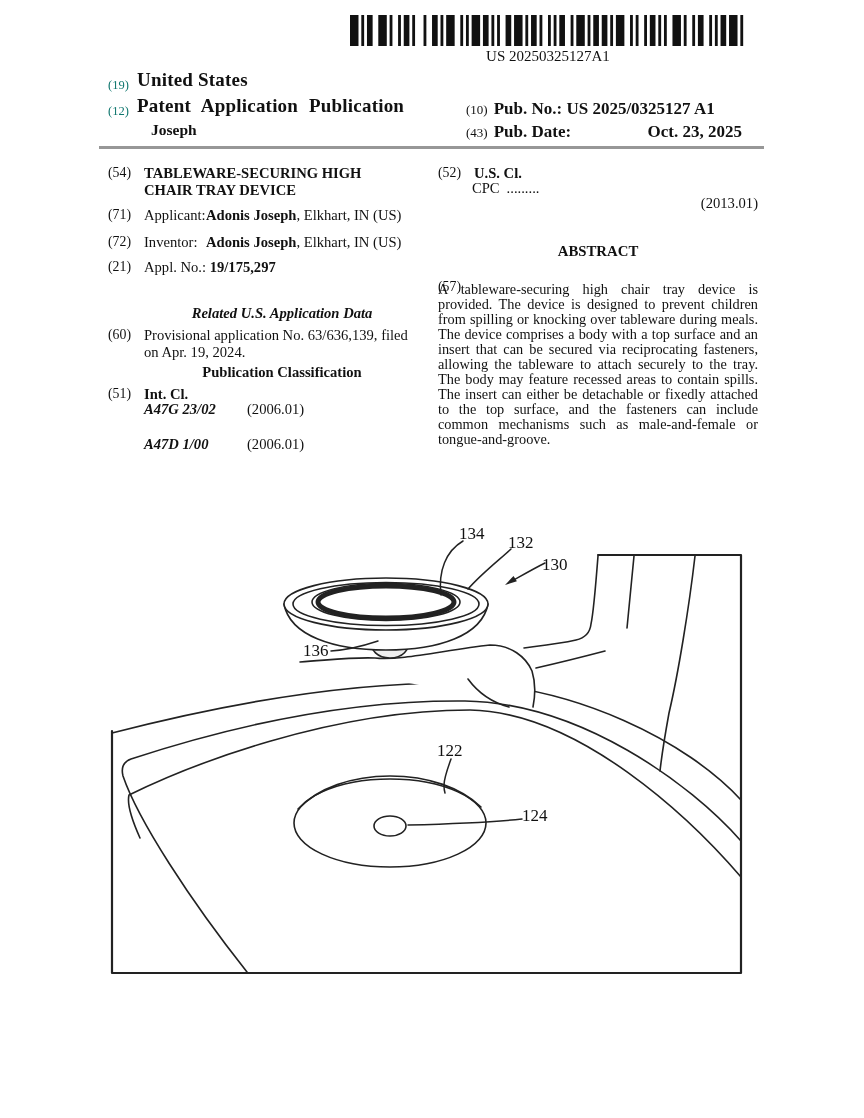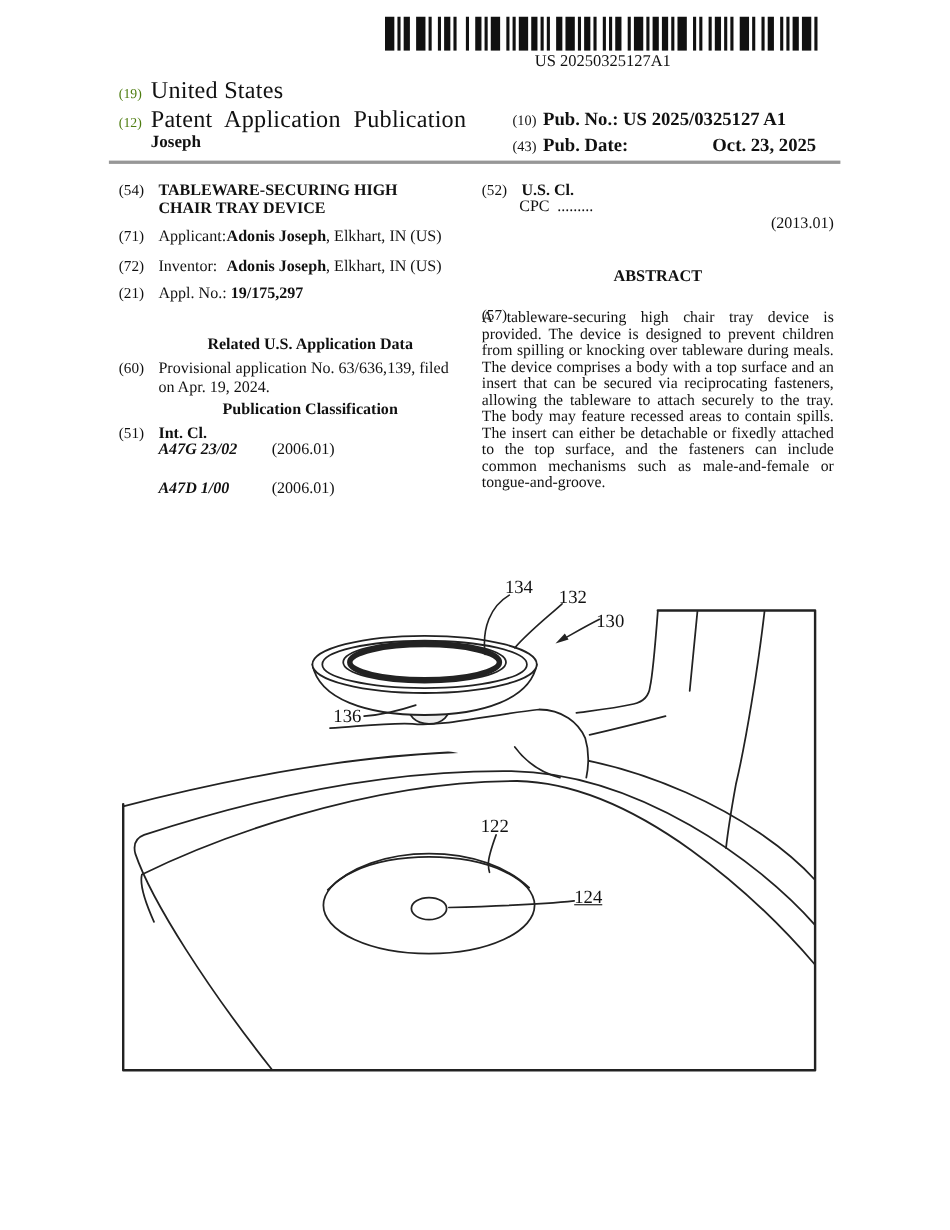--- a/index.html
+++ b/index.html
@@ -2,25 +2,25 @@
 <html><head>
 <meta charset="utf-8">
 <style>
   html,body{margin:0;padding:0;background:#ffffff;}
   .page{
     position:relative;width:864px;height:1118px;background:#ffffff;
     font-family:"Liberation Serif", serif;color:#111;overflow:hidden;
   }
   .abs{position:absolute;}
   
-  .inid{font-size:12.5px;color:#4d7c0f;}
-  .h-big{font-size:22px;font-weight:normal;letter-spacing:.2px;}
+  .inid{font-size:12.5px;color:#0f766e;}
+  .h-big{font-size:19px;font-weight:bold;letter-spacing:.2px;}
   .h-pub{font-size:17px;font-weight:bold;}
   .h-inid{font-size:13px;font-weight:normal;margin-right:6px;}
-  .surname{font-size:15.5px;font-weight:bold;}
+  .surname{font-size:15.5px;font-weight:bold;margin-left:14px;}
   .rule{position:absolute;left:99px;top:146px;width:665px;height:3px;background:#979797;}
   
   .row{position:absolute;display:flex;font-size:14.6px;line-height:1.14;}
   .code{flex:none;width:36px;font-size:13.8px;}
   .b{font-weight:bold;}
   .bi{font-weight:bold;font-style:italic;}
   .lbl{display:inline-block;width:62px;}
   .center-head{font-weight:bold;text-align:center;}
   .cls{display:inline-block;width:103px;}
   .abstract{
@@ -121,21 +121,21 @@
     <span class="code">(72)</span>
     <span><span class="lbl">Inventor:</span><span class="b">Adonis Joseph</span><span>, Elkhart, IN (US)</span></span>
   </div>
 
   <div class="row" style="left:108px;top:259px;width:312px;">
     <span class="code">(21)</span>
     <span><span>Appl. No.:</span>&nbsp;<span class="b">19/175,297</span></span>
   </div>
 
 
-  <div class="row center-head" style="left:144px;top:305px;width:276px;display:block;">Related U.S. Application Data</div>
+  <div class="row center-head" style="left:144px;top:305px;width:276px;display:block;font-style:italic;">Related U.S. Application Data</div>
 
   <div class="row" style="left:108px;top:327px;width:312px;">
     <span class="code">(60)</span>
     <span style="width:278px;">Provisional application No. 63/636,139, filed on Apr. 19, 2024.</span>
   </div>
 
   <div class="row center-head" style="left:144px;top:364px;width:276px;display:block;">Publication Classification</div>
 
   <div class="row" style="left:108px;top:386px;width:312px;">
     <span class="code">(51)</span>
@@ -203,15 +203,15 @@
       <path stroke-width="1.5" d="M 451,759 C 447,770 444,779 444,785 C 444,788 444,790 445,793"></path>
       <path stroke-width="1.5" d="M 522,819 C 494,822 446,824 408,825"></path>
     </g>
   </svg>
 
   <span class="fig-label" style="left:459px;top:524px;">134</span>
   <span class="fig-label" style="left:508px;top:533px;">132</span>
   <span class="fig-label" style="left:542px;top:555px;">130</span>
   <span class="fig-label" style="left:303px;top:641px;">136</span>
   <span class="fig-label" style="left:437px;top:741px;">122</span>
-  <span class="fig-label" style="left:522px;top:806px;text-decoration:underline;">124</span>
+  <span class="fig-label" style="left:522px;top:806px;">124</span>
 
 </div>
 
 </body></html>

